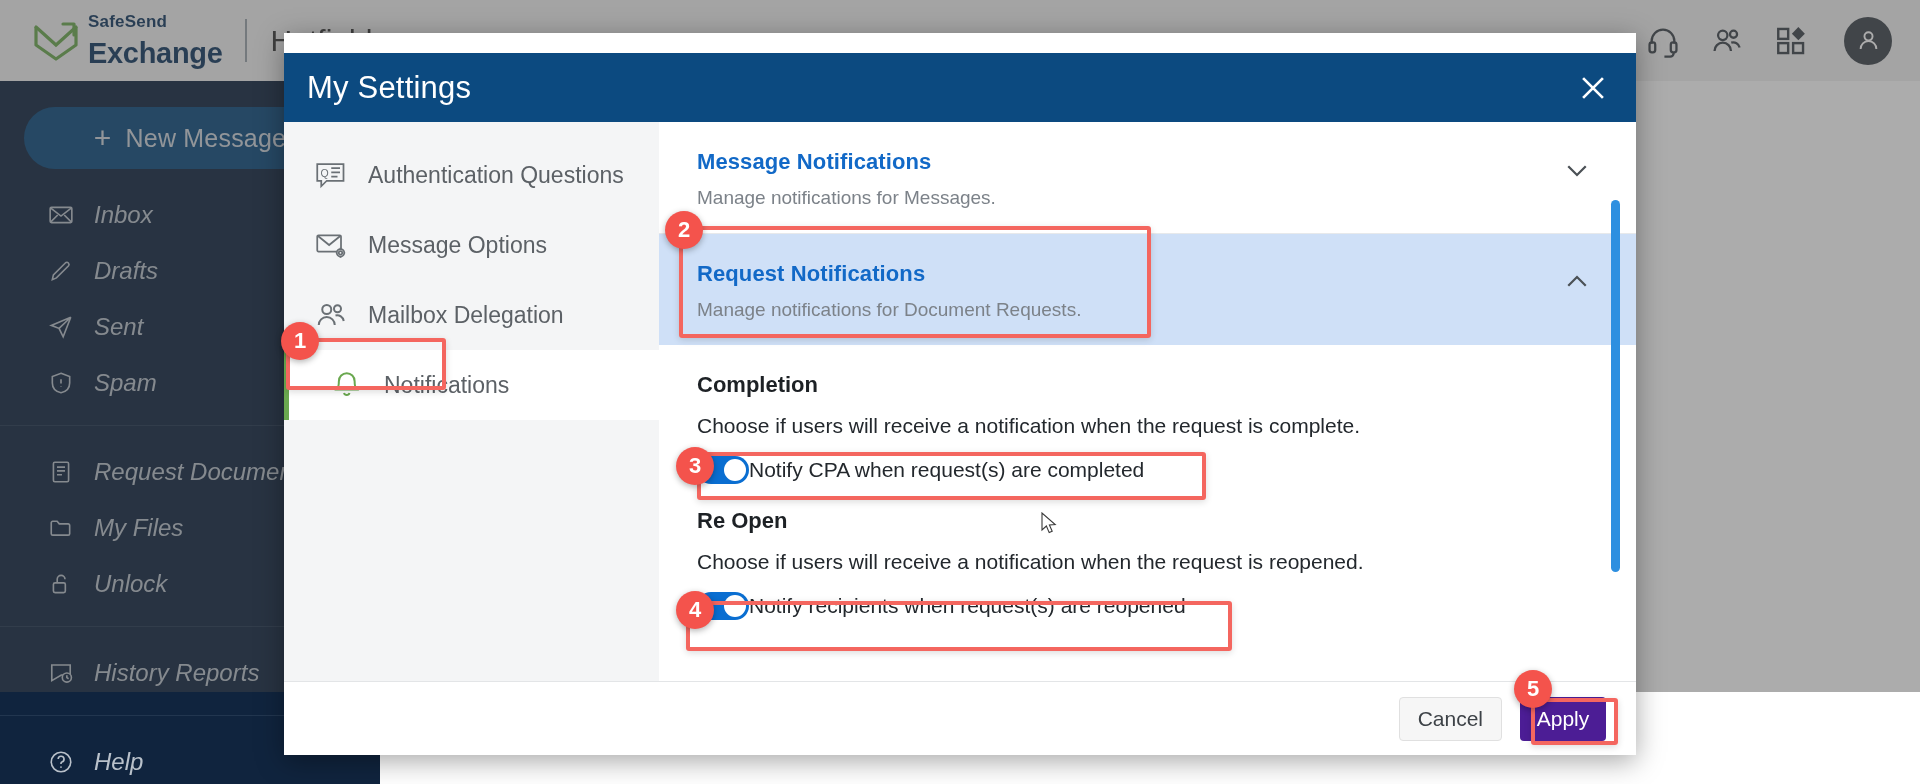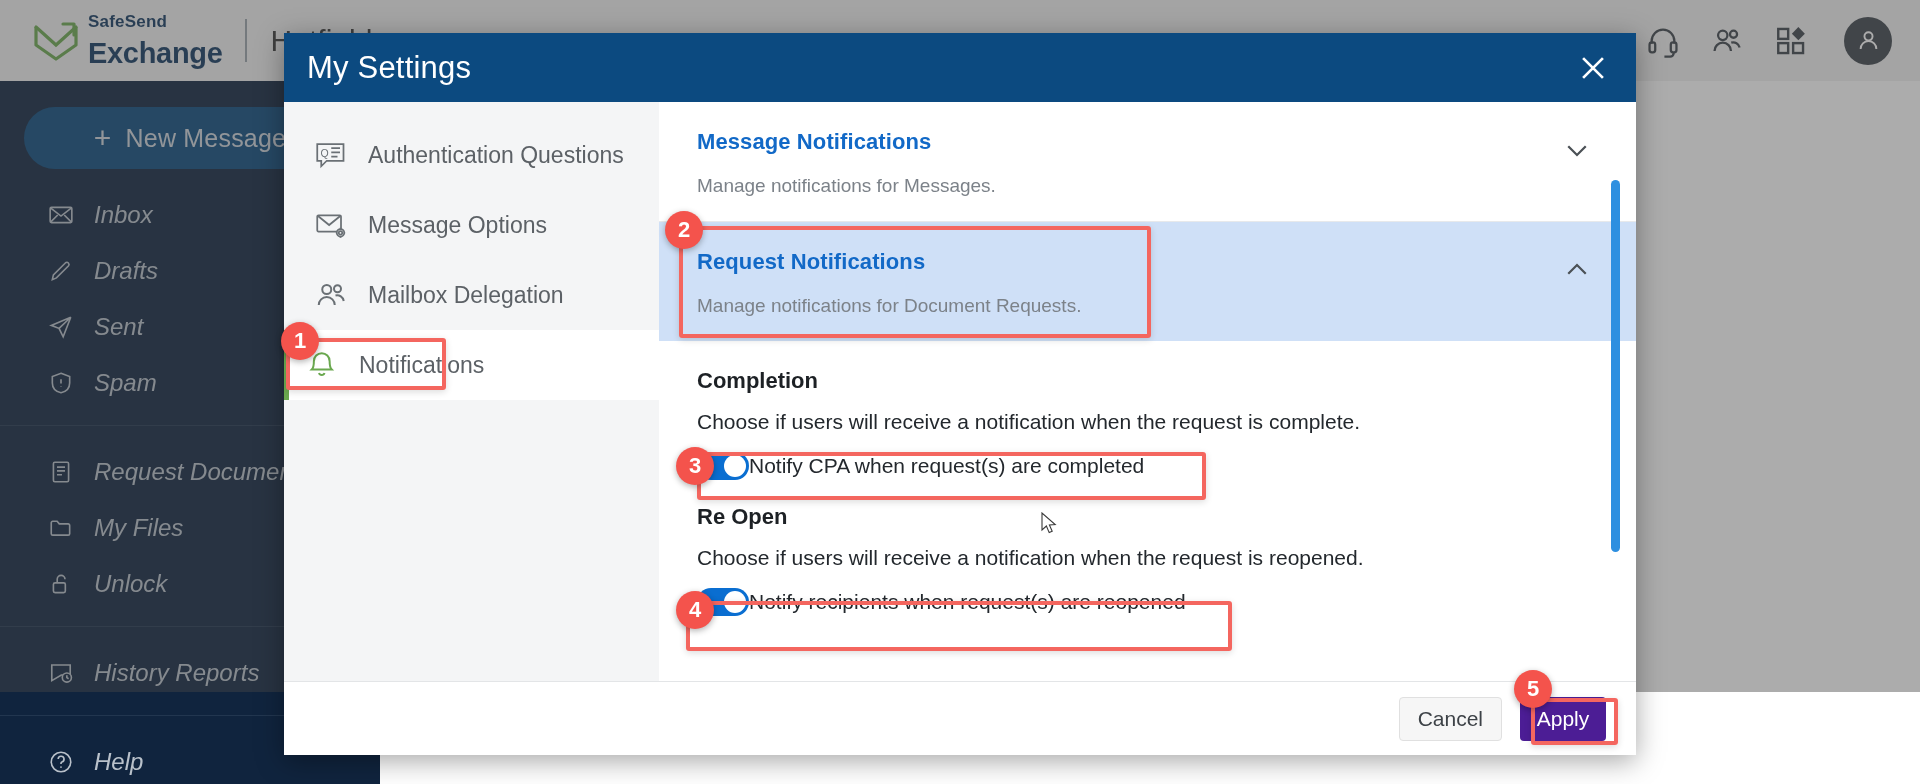--- a/index.html
+++ b/index.html
@@ -55,55 +55,55 @@
   
   .scrim { position: absolute; inset: 0; background: rgba(70,70,70,.45); }
 
   .modal {
     position: absolute; left: 284px; top: 33px; width: 1352px; height: 722px;
     background: #fff; box-shadow: 0 6px 26px rgba(0,0,0,.35);
     display: flex; flex-direction: column; overflow: hidden;
   }
   .modal-head {
     height: 69px; background: #0c4a80; display: flex; align-items: center;
-    padding: 0 22px 0 23px; flex: 0 0 69px;
+    padding: 0 22px 0 23px; flex: 0 0 69px; margin-top: 20px;
   }
   .modal-title { color: #fff; font-size: 31px; font-weight: 400; letter-spacing: .2px; }
   .modal-close {
     margin-left: auto; width: 42px; height: 42px; color: #fff;
     display: flex; align-items: center; justify-content: center;
   }
   .modal-body { flex: 1; display: flex; min-height: 0; }
 
   
   .set-nav {
     width: 375px; flex: 0 0 375px; background: #f4f5f6; padding-top: 18px;
     position: relative;
   }
   .set-item {
     display: flex; align-items: center; gap: 20px;
     height: 70px; padding-left: 30px; color: #5c6166; font-size: 23px;
   }
   .set-item svg { width: 34px; height: 30px; flex: 0 0 34px; color: #6a7075; }
   .set-item.active {
     background: #ffffff; color: #5c6166;
-    border-left: 5px solid #6aa84f; padding-left: 16px;
+    border-left: 5px solid #6aa84f; padding-left: 41px;
   }
   .set-item.active svg { color: #6aa84f; }
 
   
   .set-content { flex: 1; position: relative; background: #fff; min-width: 0; }
   .acc-head {
     display: flex; align-items: flex-start; padding: 27px 44px 24px 38px;
     border-bottom: 1px solid #e7e9eb; cursor: default;
   }
   .acc-head.open { background: #cfe0f7; border-bottom: none; }
   .acc-texts { flex: 1; }
   .acc-title { font-size: 22px; color: #1269c7; font-weight: bold; letter-spacing: .1px; }
-  .acc-sub { font-size: 19px; color: #7c8289; margin-top: 20px; }
+  .acc-sub { font-size: 19px; color: #7c8289; margin-top: 12px; }
   .chev { width: 30px; height: 30px; color: #4b5156; margin-top: 6px; }
 
   .sec-body { padding: 27px 38px 0 38px; }
   .sec-title { font-size: 22px; font-weight: bold; color: #1d2125; }
   .sec-desc { font-size: 21px; color: #23282d; margin-top: 16px; }
   .toggle-row { display: flex; align-items: center; margin-top: 18px; }
   .switch {
     width: 52px; height: 28px; border-radius: 14px; background: #0a6ed1;
     position: relative; flex: 0 0 52px;
   }

